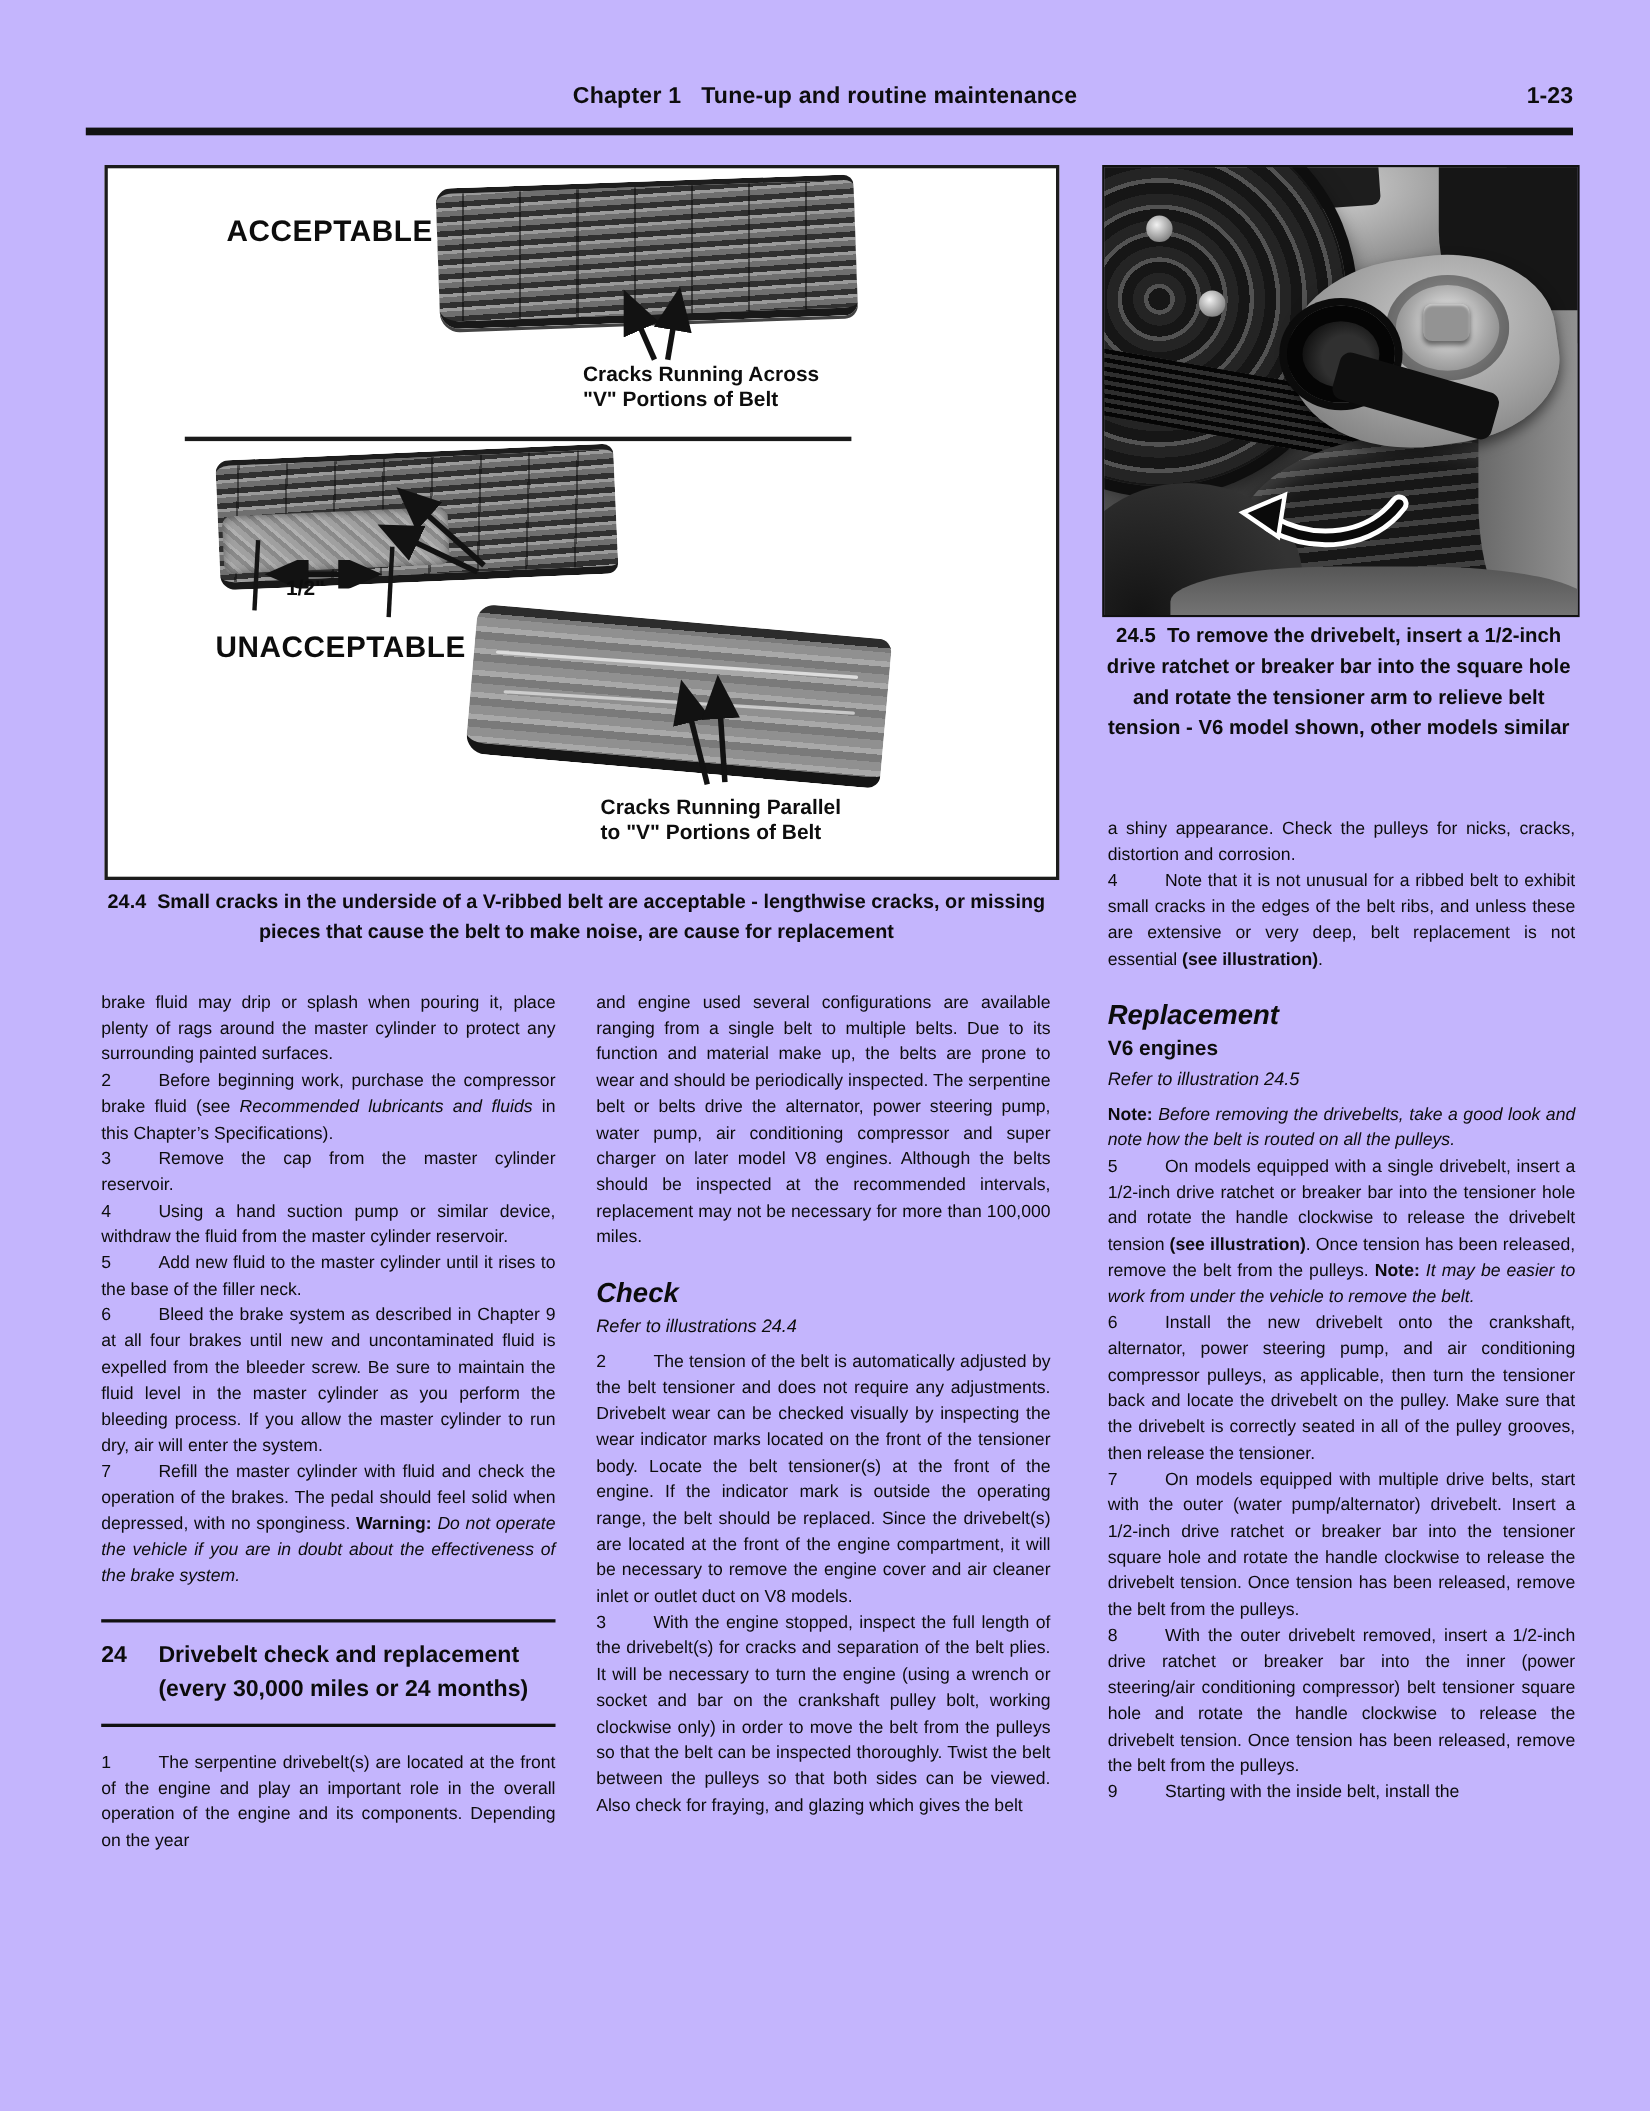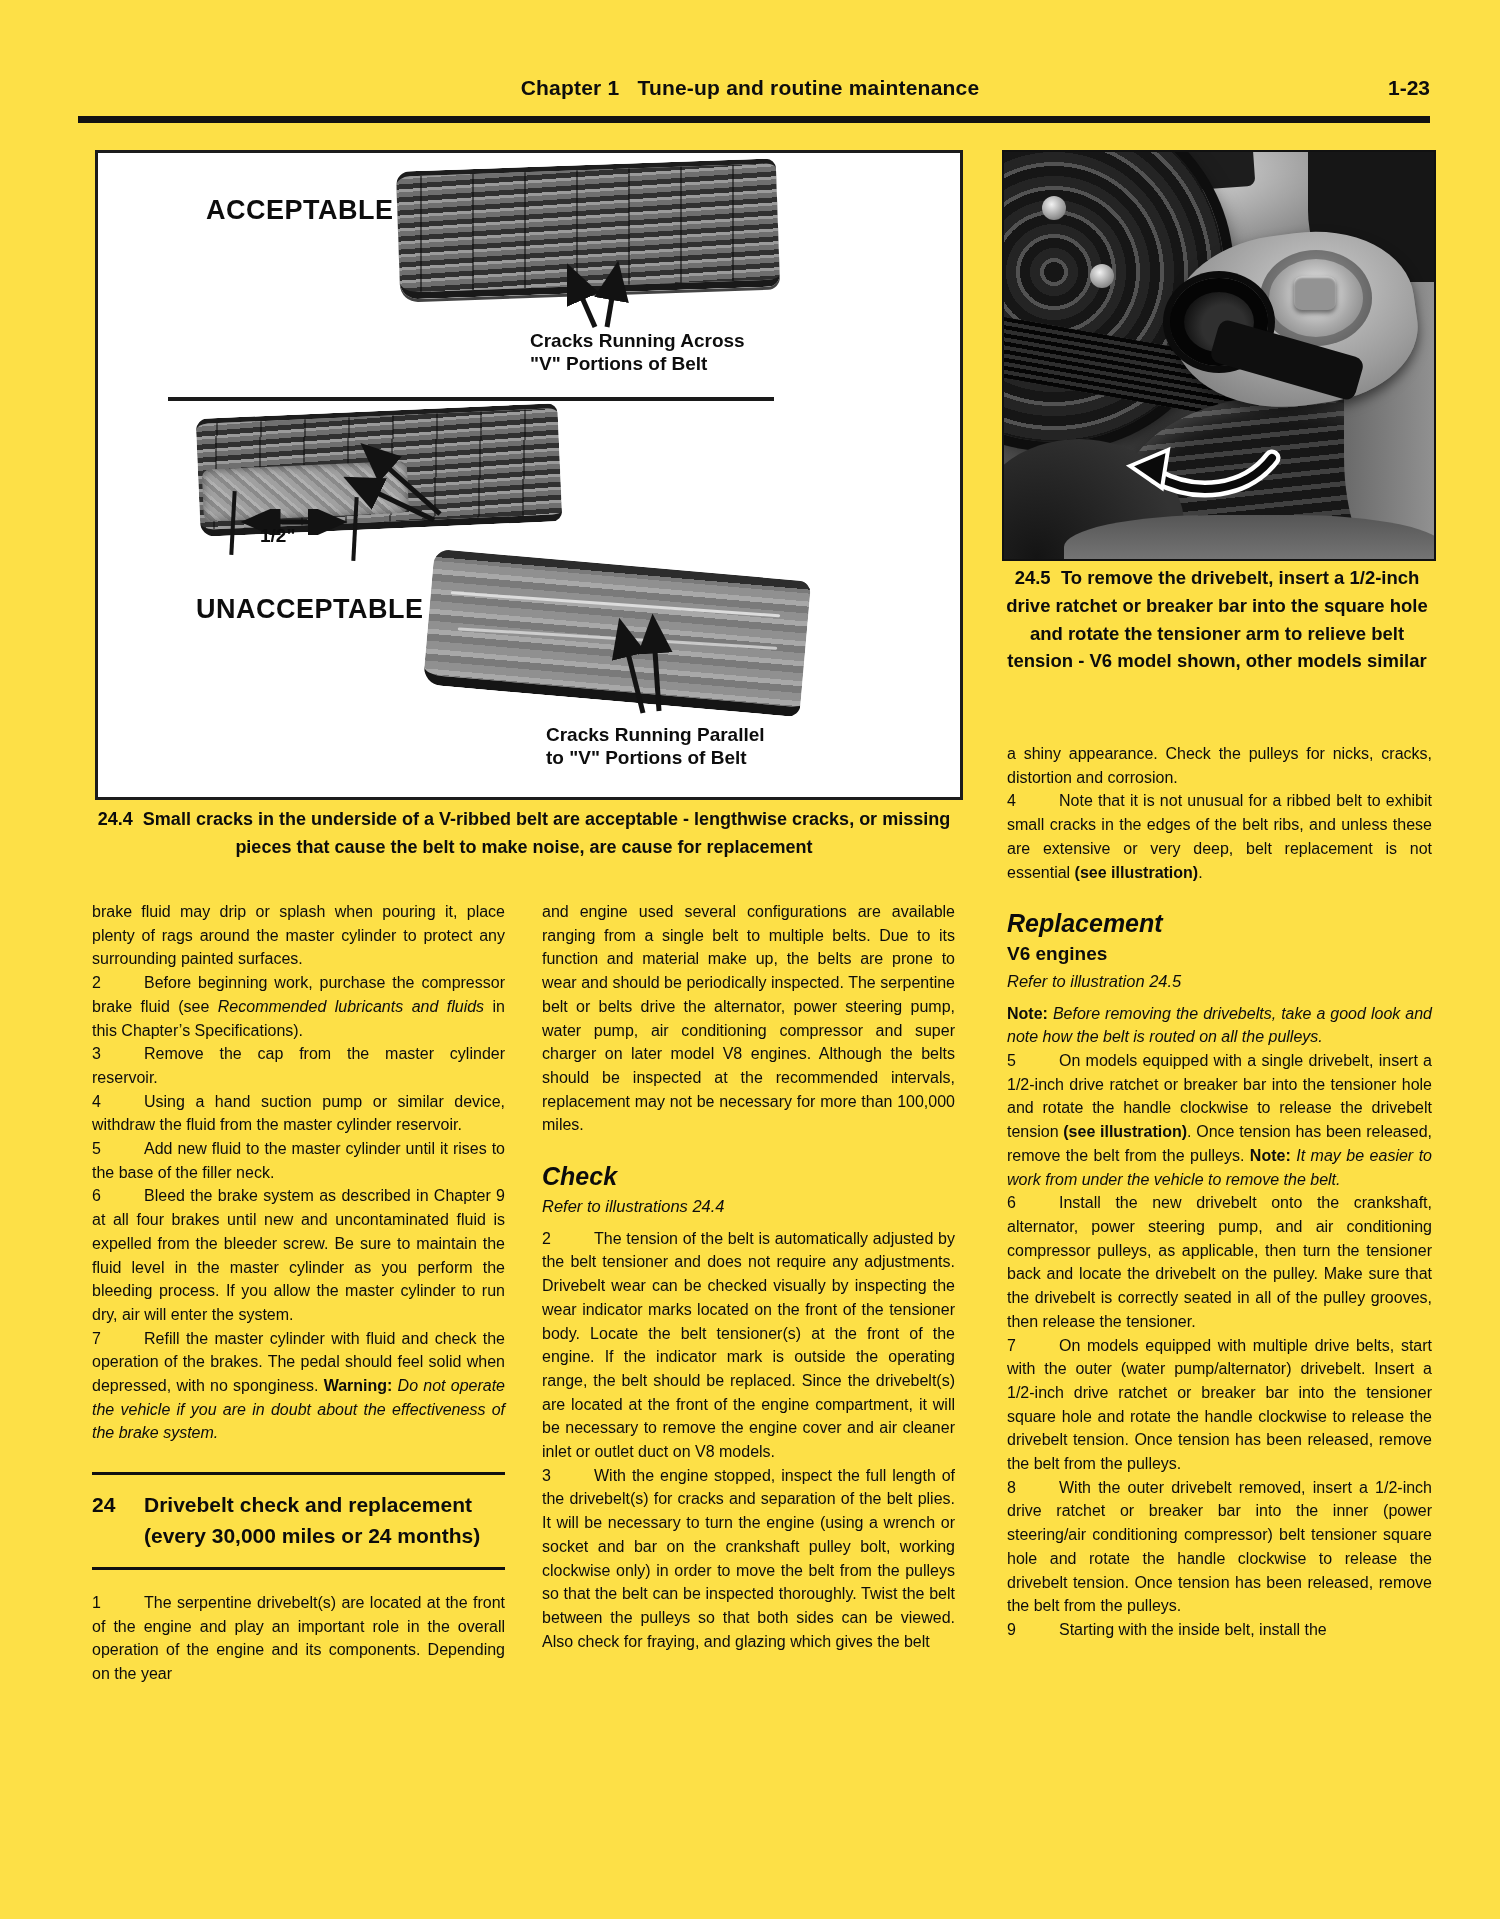--- a/index.html
+++ b/index.html
@@ -1,31 +1,31 @@
 <!DOCTYPE html>
 <html><head>
 <meta charset="utf-8">
 <style>
   html,body{margin:0;padding:0;background:#ffffff;}
   .page{
-    position:relative;width:1500px;height:1919px;background:#fde047;
+    position:relative;width:1500px;height:1919px;background:#c4b5fd;
     font-family:"Liberation Sans",sans-serif;color:#0d0d0d;overflow:hidden;
   }
   
   .pg-title{position:absolute;top:76px;left:0;width:100%;text-align:center;
     font-size:21px;font-weight:bold;letter-spacing:.2px;}
   .pg-num{position:absolute;top:76px;right:70px;font-size:21px;font-weight:bold;}
   .header-rule{position:absolute;top:116px;left:78px;width:1352px;height:7px;background:#121212;}
 
   
   .fig{position:absolute;left:95px;top:150px;width:862px;height:644px;
     border:3px solid #1c1c1c;background:#fff;overflow:hidden;}
   .fig-big-label{position:absolute;font-size:27px;font-weight:bold;letter-spacing:.5px;}
   #lbl-acceptable{left:108px;top:42px;}
-  #lbl-unacceptable{left:98px;top:441px;}
+  #lbl-unacceptable{left:98px;top:420px;}
   .ann{position:absolute;font-size:19px;font-weight:bold;line-height:23px;white-space:pre-line;}
   #ann-across{left:432px;top:176px;}
   #ann-missing{left:338px;top:352px;}
   #ann-parallel{left:448px;top:570px;}
   #half-label{position:absolute;left:162px;top:372px;font-size:19px;font-weight:bold;}
   .fig-divider{position:absolute;left:70px;top:244px;width:606px;height:4px;background:#1a1a1a;}
 
   .belt{position:absolute;border-radius:10px;}
   #belt1{left:300px;top:12px;width:380px;height:116px;transform:rotate(-2deg);
     background:

